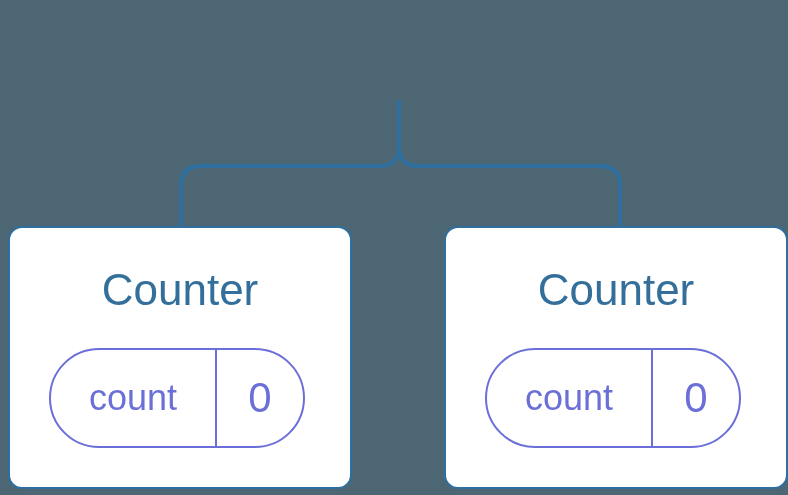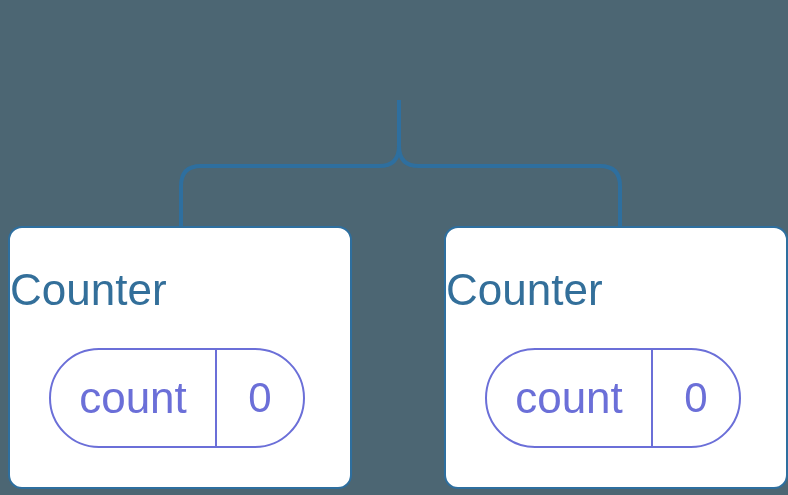--- a/index.html
+++ b/index.html
@@ -58,20 +58,21 @@
     border: 2.5px solid var(--line, #2e6f9f);
     border-radius: 14px;
   }
   .card.left  { left: 8px; }
   .card.right { left: 444px; }
   .card-title {
     position: absolute;
     top: 40px;
     left: 0;
     width: 100%;
+    text-align: center;
     font-size: 44px;
     font-weight: 500;
     line-height: 1;
     color: var(--title, #336f9a);
   }
   .pill {
     position: absolute;
     left: 39px;
     top: 120px;
     width: 256px;
@@ -81,21 +82,21 @@
     border-radius: 52px;
     display: flex;
     color: var(--purple, #6b6fd8);
     overflow: hidden;
   }
   .pill-key {
     flex: 1;
     display: flex;
     align-items: center;
     justify-content: center;
-    font-size: 44px;
+    font-size: 36px;
   }
   .pill-val {
     width: 88px;
     box-sizing: border-box;
     border-left: 2px solid var(--purple, #6b6fd8);
     display: flex;
     align-items: center;
     justify-content: center;
     font-size: 42px;
   }

